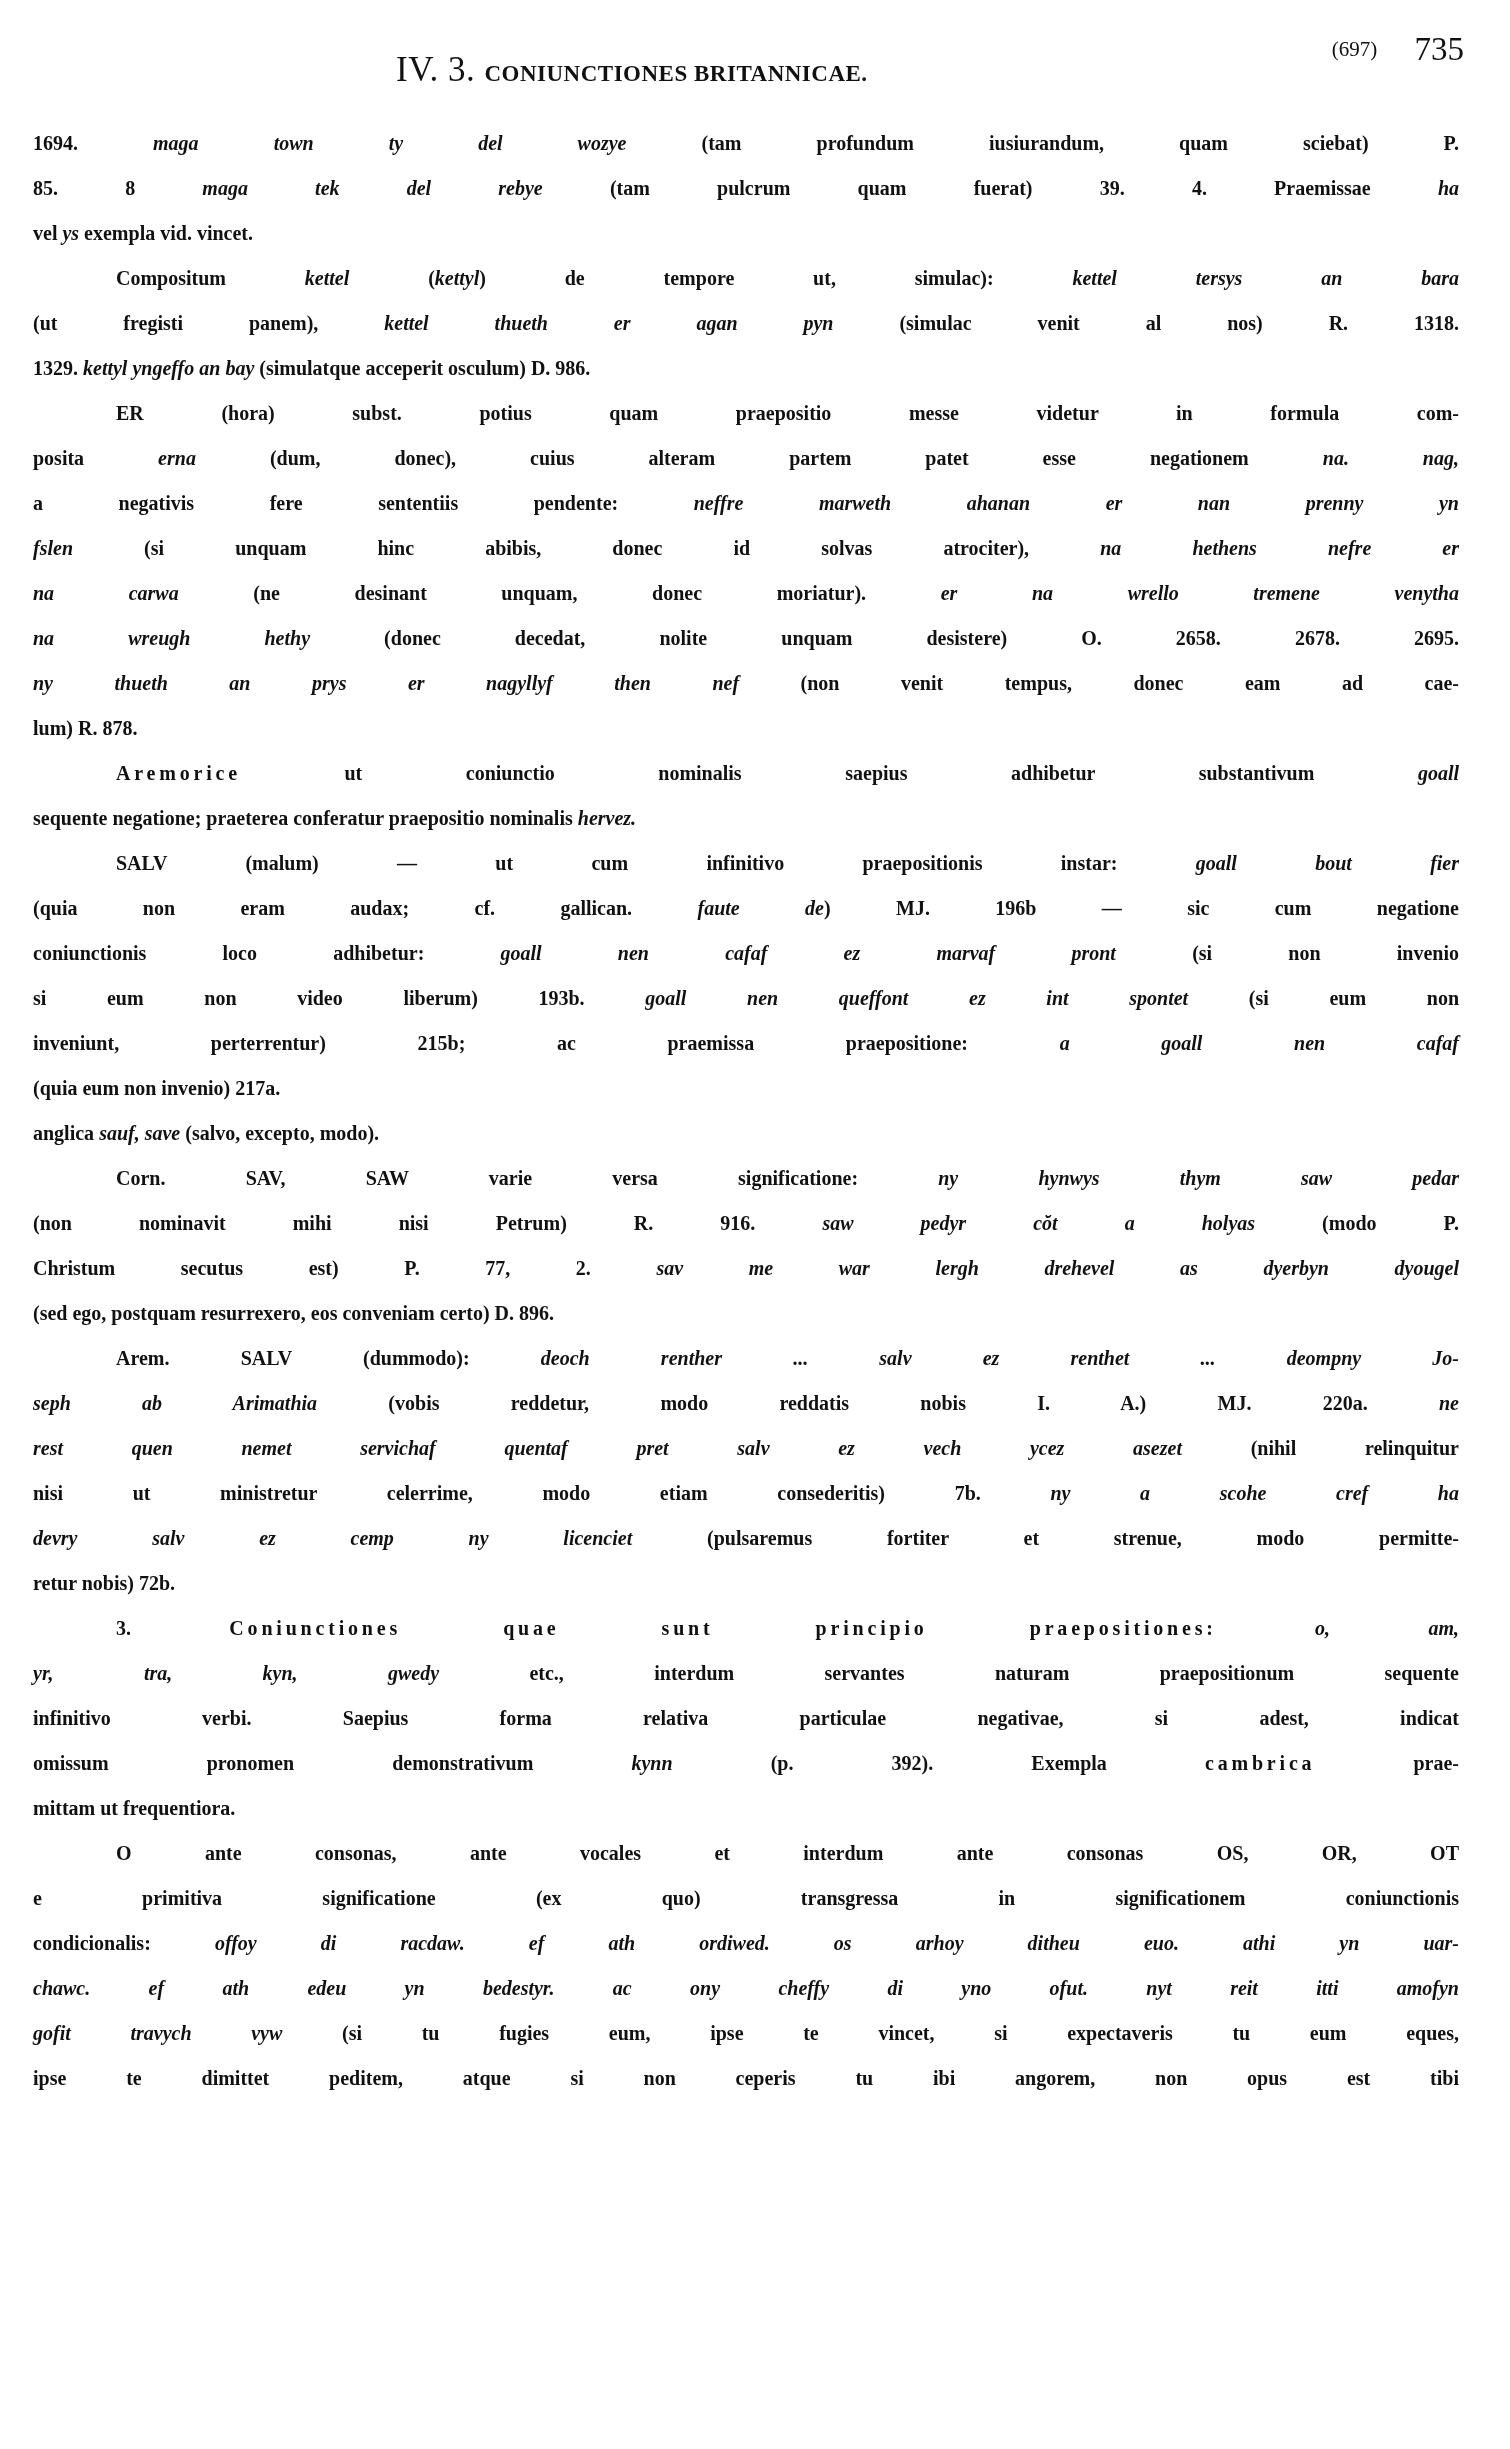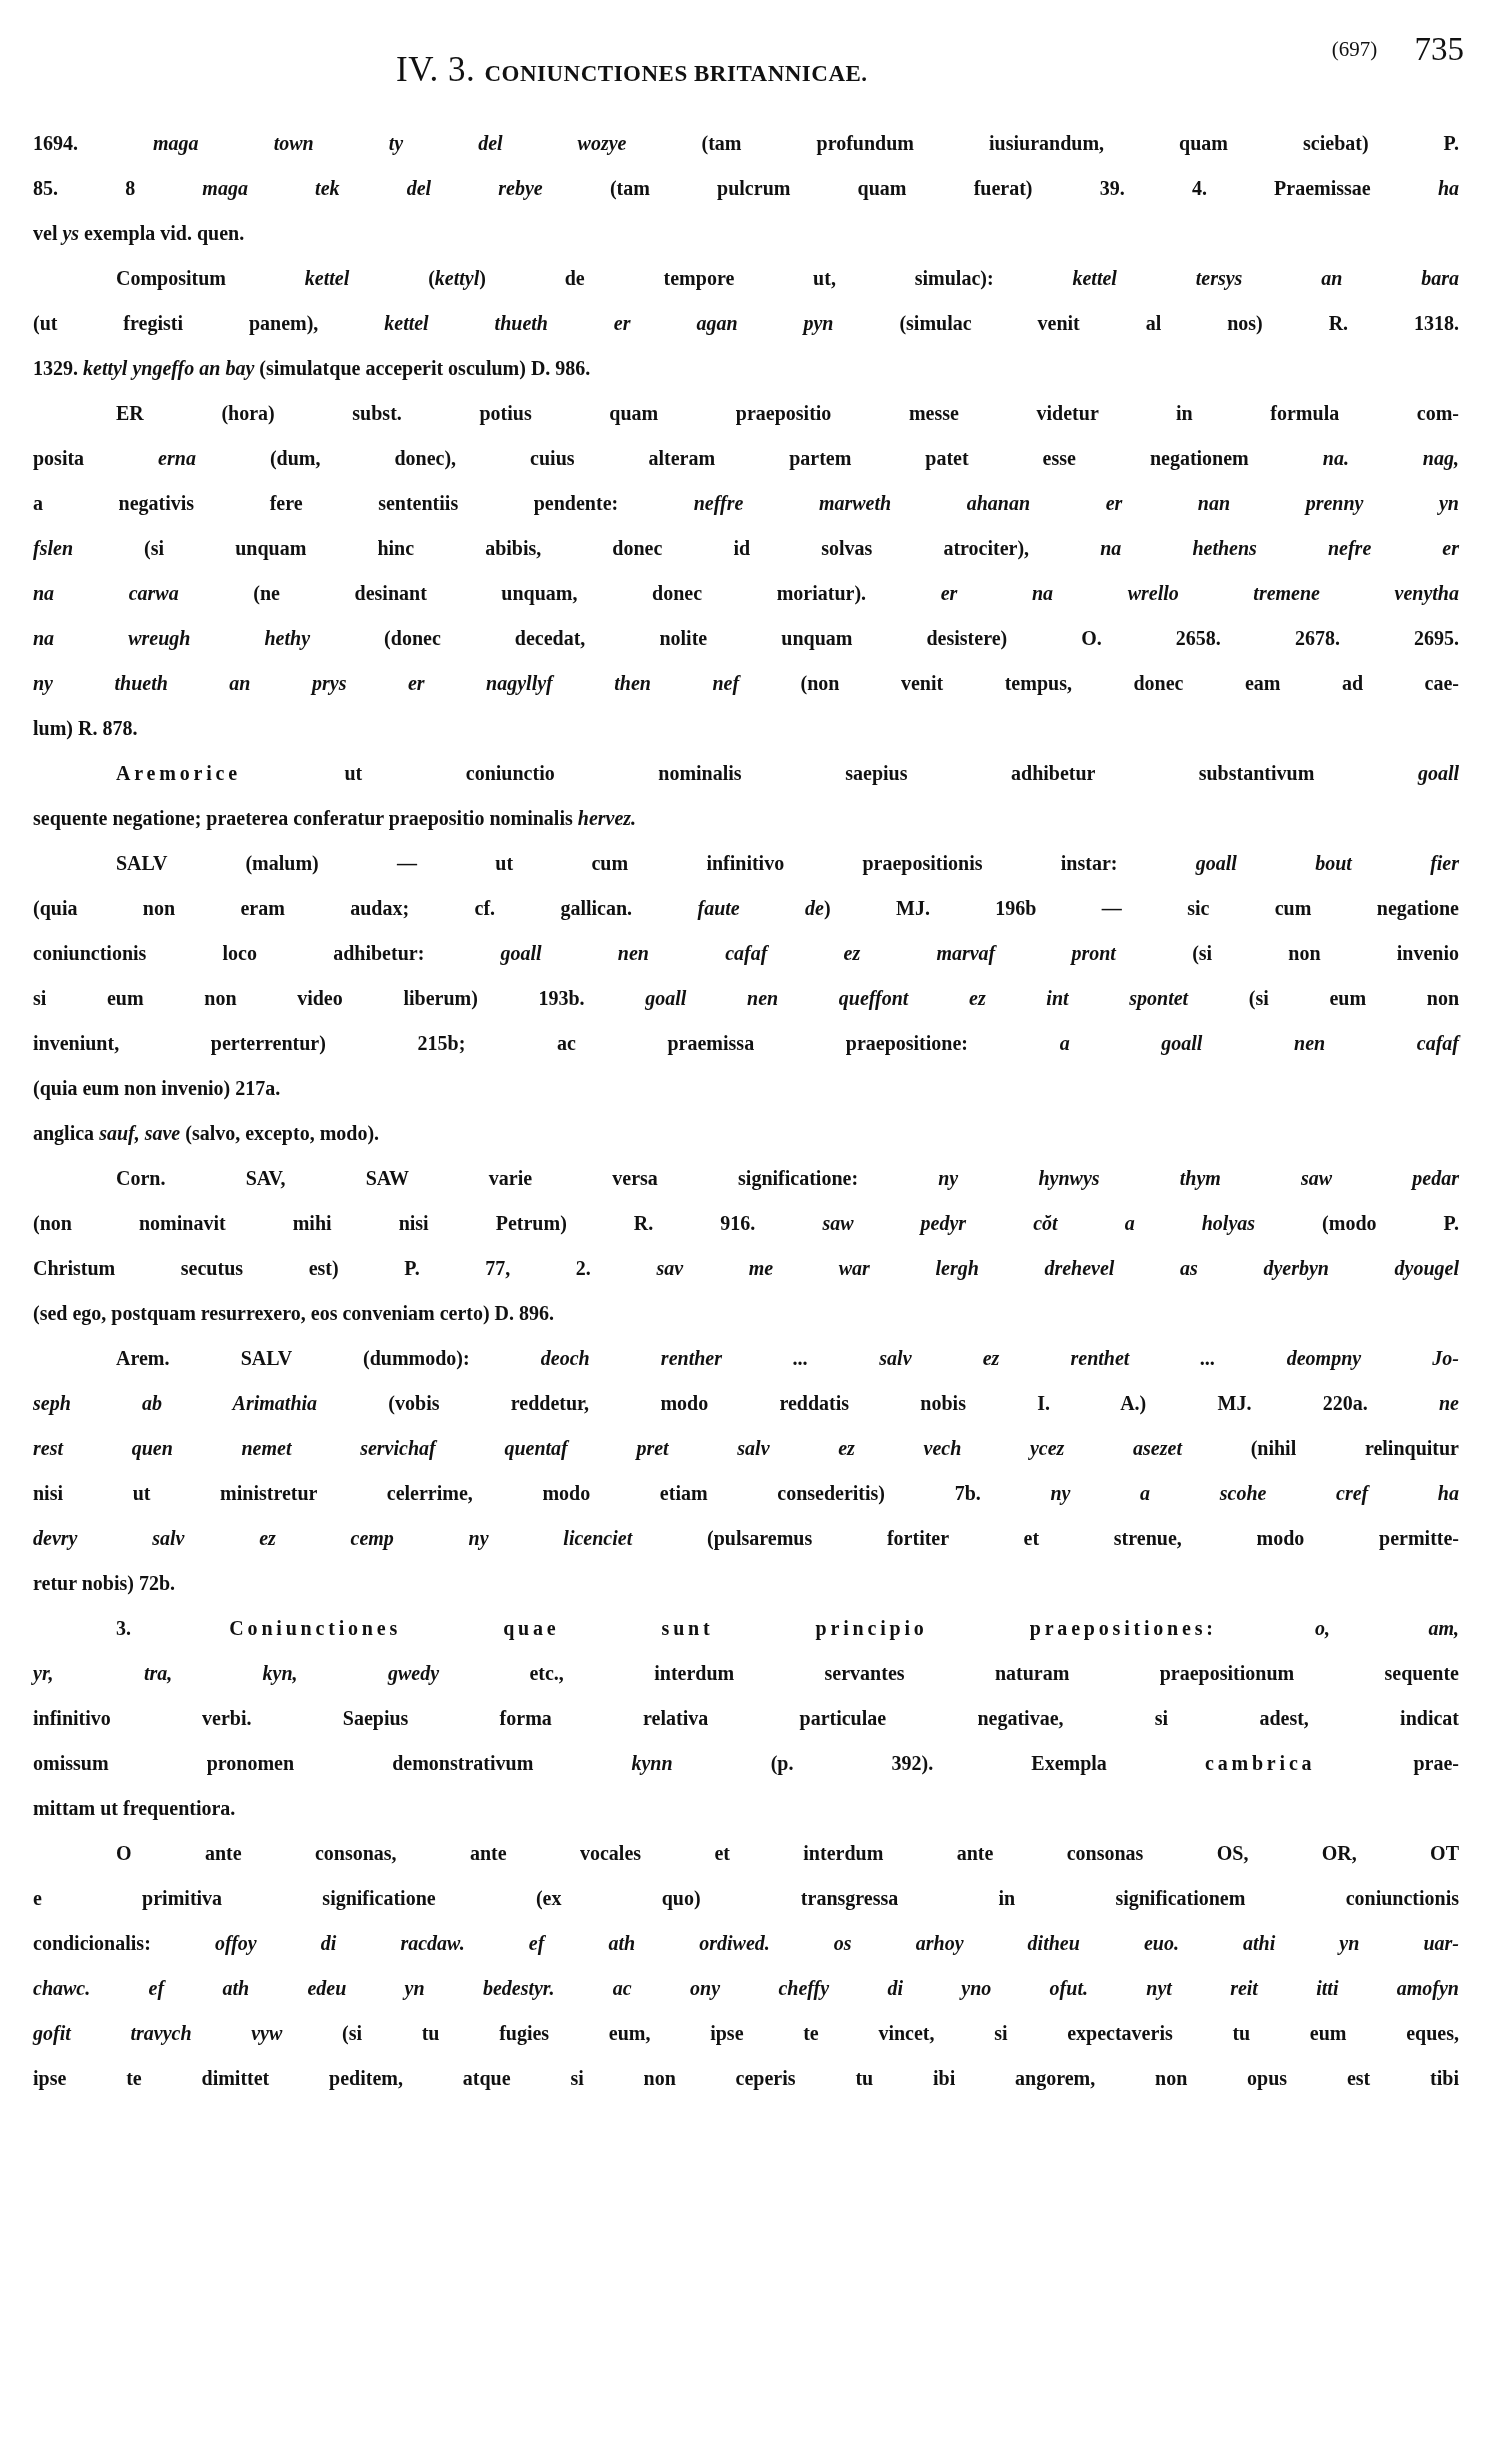--- a/index.html
+++ b/index.html
@@ -45,21 +45,21 @@
   </div>
   <div class="header-right">
     <span class="orig">(697)</span>
     <span>735</span>
   </div>
 </div>
 
 <div class="body-text" id="body-text">
     <div class="line"><span>1694. </span><span class="it">maga town ty del wozye</span><span> (tam profundum iusiurandum, quam sciebat) P.</span></div>
     <div class="line"><span>85. 8 </span><span class="it">maga tek del rebye</span><span> (tam pulcrum quam fuerat) 39. 4.  Praemissae </span><span class="it">ha</span></div>
-    <div class="line last"><span>vel </span><span class="it">ys</span><span> exempla vid. quen.</span></div>
+    <div class="line last"><span>vel </span><span class="it">ys</span><span> exempla vid. vincet.</span></div>
     <div class="line indent"><span>Compositum </span><span class="it">kettel</span><span> (</span><span class="it">kettyl</span><span>) de tempore ut, simulac): </span><span class="it">kettel tersys an bara</span></div>
     <div class="line"><span>(ut fregisti panem), </span><span class="it">kettel thueth er agan pyn</span><span> (simulac venit al nos) R. 1318.</span></div>
     <div class="line last"><span>1329. </span><span class="it">kettyl yngeffo an bay</span><span> (simulatque acceperit osculum) D. 986.</span></div>
     <div class="line indent"><span>ER (hora) subst. potius quam praepositio messe videtur in formula com-</span></div>
     <div class="line"><span>posita </span><span class="it">erna</span><span> (dum, donec), cuius alteram partem patet esse negationem </span><span class="it">na. nag,</span></div>
     <div class="line"><span>a negativis fere sententiis pendente: </span><span class="it">neffre marweth ahanan er nan prenny yn</span></div>
     <div class="line"><span class="it">fslen</span><span> (si unquam hinc abibis, donec id solvas atrociter), </span><span class="it">na hethens nefre er</span></div>
     <div class="line"><span class="it">na carwa</span><span> (ne desinant unquam, donec moriatur). </span><span class="it">er na wrello tremene venytha</span></div>
     <div class="line"><span class="it">na wreugh hethy</span><span> (donec decedat, nolite unquam desistere) O. 2658. 2678. 2695.</span></div>
     <div class="line"><span class="it">ny thueth an prys er nagyllyf then nef</span><span> (non venit tempus, donec eam ad cae-</span></div>

